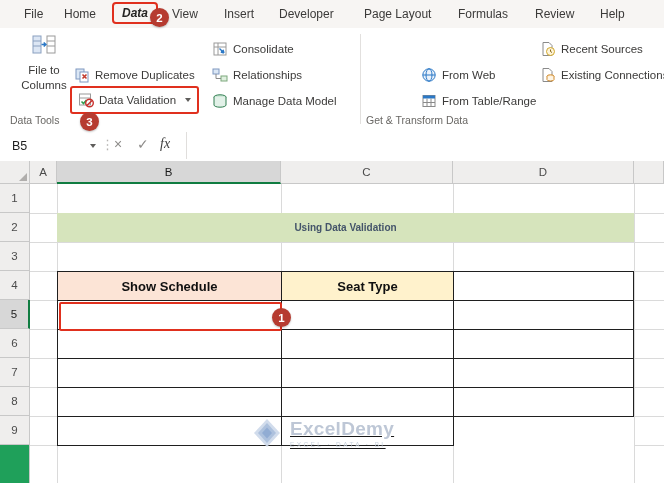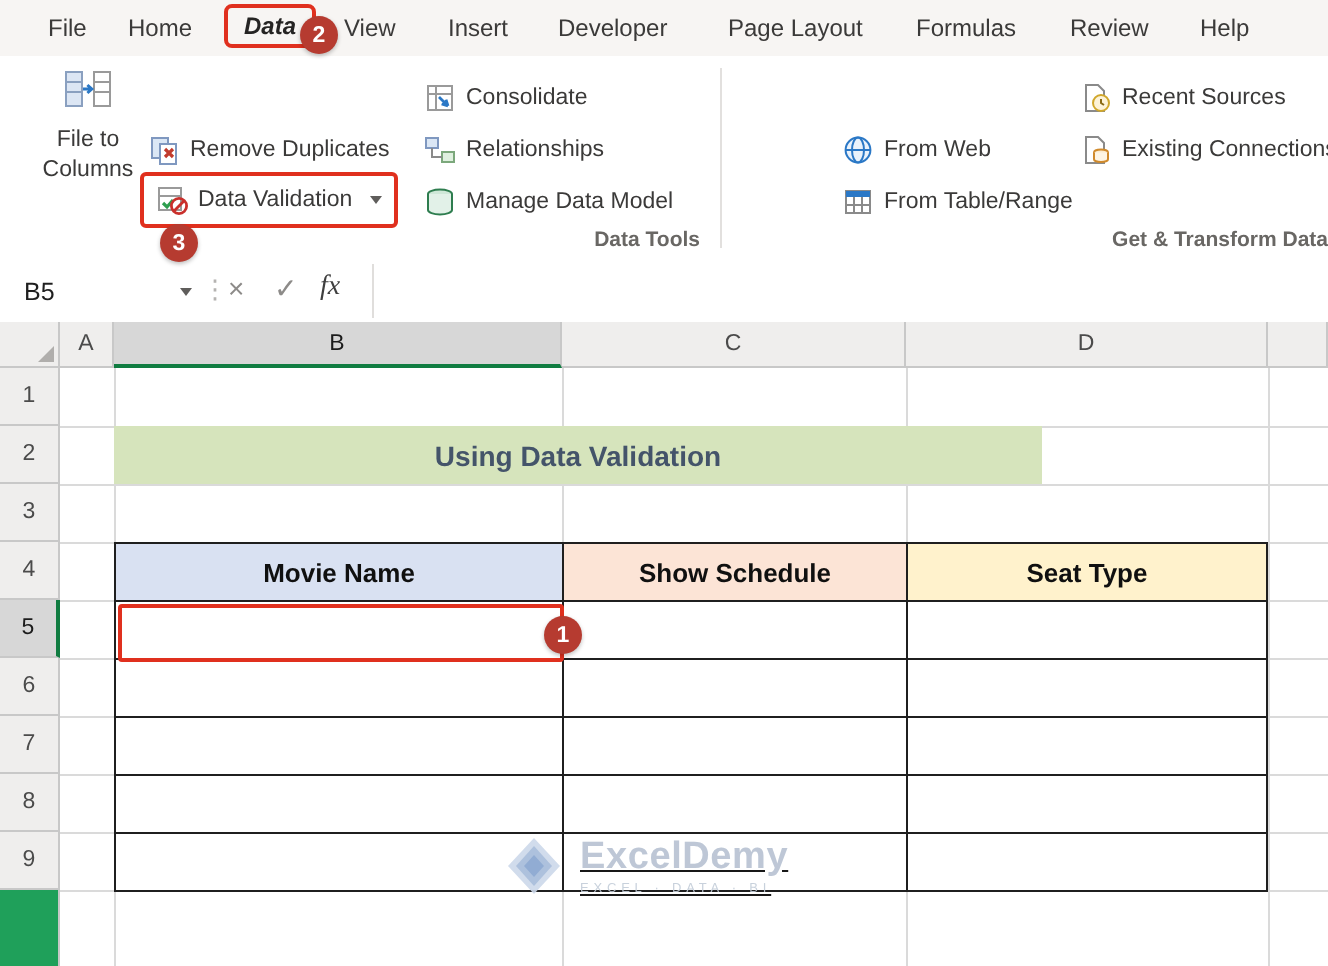--- a/index.html
+++ b/index.html
@@ -17,22 +17,22 @@
 
   
   .ribbon{position:absolute;top:28px;left:0;width:664px;height:103px;background:#fff;
           border-bottom:1px solid #d5d3d1;}
   .bigbtn{position:absolute;top:3px;width:56px;height:96px;display:flex;flex-direction:column;
           align-items:center;text-align:center;}
   .biglabel{font-size:11.5px;line-height:1.3;color:#3b3a39;margin-top:4px;}
   .smallbtn{position:absolute;height:22px;display:flex;align-items:center;gap:5px;
             font-size:11.5px;color:#3b3a39;white-space:nowrap;}
   .redbox{border:2px solid #e0301e;border-radius:3px;padding:1px 6px;}
-  .grouplabel{position:absolute;top:86px;font-size:10.5px;color:#696764;text-align:right;
-              white-space:nowrap;font-weight:bold;}
+  .grouplabel{position:absolute;top:86px;font-size:10.5px;color:#696764;text-align:left;
+              white-space:nowrap;}
   .vdiv{position:absolute;top:6px;height:90px;width:1px;background:#e2e0de;}
   .caret{display:inline-block;width:0;height:0;border-left:3.5px solid transparent;
          border-right:3.5px solid transparent;border-top:4px solid #5f5d5b;margin-left:4px;
          vertical-align:middle;}
 
   
   .fbar{position:absolute;top:131px;left:0;width:664px;height:30px;background:#fff;
         border-bottom:1px solid #c9c7c5;}
   .namebox{position:absolute;left:0;top:0;width:98px;height:29px;display:flex;
            align-items:center;padding-left:12px;font-size:12.5px;color:#1f1f1f;box-sizing:border-box;}
@@ -52,23 +52,23 @@
           align-items:center;justify-content:center;font-size:11.5px;color:#4b4b4b;z-index:2;}
   .colhdr.sel{background:#d7d7d7;border-bottom:2px solid #107c41;color:#1c1c1c;}
   .rowhdr{position:absolute;left:0;width:30px;height:29px;box-sizing:border-box;background:#efeeed;
           border-right:1px solid #c8c8c8;border-bottom:1px solid #c8c8c8;display:flex;
           align-items:center;justify-content:center;font-size:11.5px;color:#4b4b4b;z-index:2;}
   .rowhdr.sel{background:#d7d7d7;border-right:2px solid #107c41;color:#1c1c1c;}
   .corner-tri{position:absolute;right:2px;bottom:2px;width:0;height:0;
               border-left:8px solid transparent;border-bottom:8px solid #b0aeac;}
   .greenblock{position:absolute;left:0;top:284px;width:30px;height:38px;background:#1fa05a;
               border-right:1px solid #c8c8c8;box-sizing:border-box;z-index:2;}
-  .titleband{position:absolute;left:57px;top:52px;width:464px;height:29px;box-sizing:border-box;
+  .titleband{position:absolute;left:57px;top:52px;width:577px;height:29px;box-sizing:border-box;
              background:#d6e4bc;display:flex;align-items:center;justify-content:center;
-             font-weight:bold;font-size:14px;color:#44546a;z-index:2;}
+             font-weight:bold;font-size:10px;color:#44546a;z-index:2;}
   .datatable{position:absolute;left:57px;top:110px;width:577px;height:175px;box-sizing:border-box;
              display:grid;grid-template-columns:224px 172px 180px;grid-template-rows:repeat(6,29px);
              border-top:1px solid #1f1f1f;border-left:1px solid #1f1f1f;background:#fff;z-index:2;}
   .tcell{box-sizing:border-box;border-right:1px solid #1f1f1f;border-bottom:1px solid #1f1f1f;background:#fff;}
   .thead{display:flex;align-items:center;justify-content:center;font-weight:bold;font-size:13px;color:#101010;}
   .fill-blue{background:#d9e1f2;} .fill-peach{background:#fce4d6;} .fill-yellow{background:#fff2cc;}
   .b5box{position:absolute;left:59px;top:141px;width:219px;height:25px;border:2px solid #e0301e;
          border-radius:2px;z-index:6;}
   .watermark{position:absolute;left:252px;top:256px;display:flex;align-items:center;gap:8px;
              z-index:5;opacity:.9;pointer-events:none;}
@@ -254,21 +254,20 @@
     <div class="rowhdr sel" style="top:139px">5</div>
     <div class="rowhdr" style="top:168px">6</div>
     <div class="rowhdr" style="top:197px">7</div>
     <div class="rowhdr" style="top:226px">8</div>
     <div class="rowhdr" style="top:255px">9</div>
     <div class="greenblock"></div>
 
     <div class="titleband">Using Data Validation</div>
 
     <div class="datatable">
-      <div class="tcell thead fill-blue">Movie Name</div>
       <div class="tcell thead fill-peach">Show Schedule</div>
       <div class="tcell thead fill-yellow">Seat Type</div>
       <div class="tcell"></div>
       <div class="tcell"></div>
       <div class="tcell"></div>
       <div class="tcell"></div>
       <div class="tcell"></div>
       <div class="tcell"></div>
       <div class="tcell"></div>
       <div class="tcell"></div>

